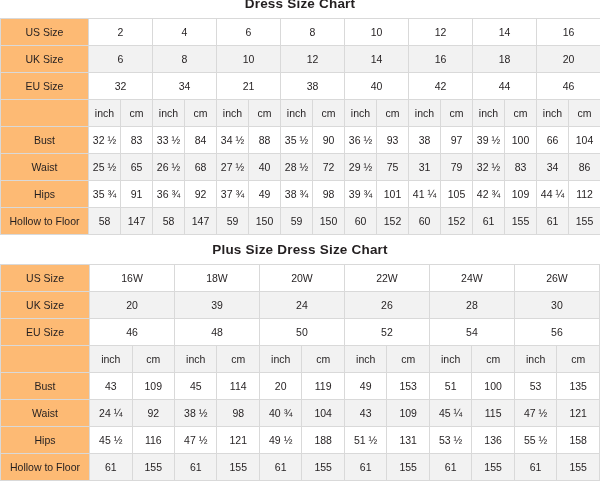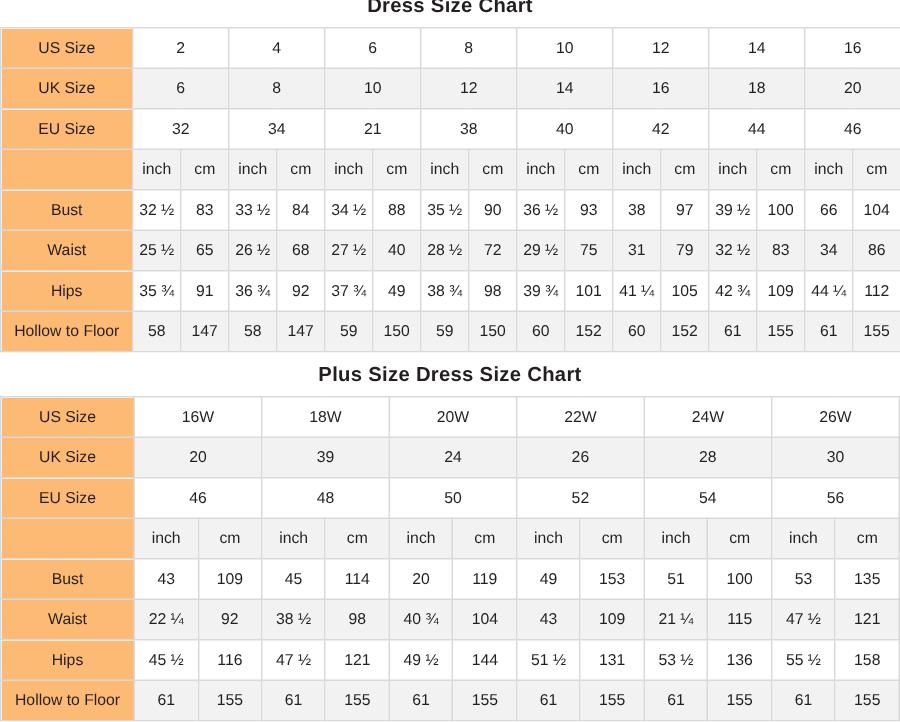--- a/index.html
+++ b/index.html
@@ -279,41 +279,41 @@
           <td>119</td>
           <td>49</td>
           <td>153</td>
           <td>51</td>
           <td>100</td>
           <td>53</td>
           <td>135</td>
         </tr>
         <tr class="shaded">
           <td class="rowhead">Waist</td>
-          <td>22 ¼</td>
+          <td>24 ¼</td>
           <td>92</td>
           <td>38 ½</td>
           <td>98</td>
           <td>40 ¾</td>
           <td>104</td>
           <td>43</td>
           <td>109</td>
-          <td>21 ¼</td>
+          <td>45 ¼</td>
           <td>115</td>
           <td>47 ½</td>
           <td>121</td>
         </tr>
         <tr class="plain">
           <td class="rowhead">Hips</td>
           <td>45 ½</td>
           <td>116</td>
           <td>47 ½</td>
           <td>121</td>
           <td>49 ½</td>
-          <td>144</td>
+          <td>188</td>
           <td>51 ½</td>
           <td>131</td>
           <td>53 ½</td>
           <td>136</td>
           <td>55 ½</td>
           <td>158</td>
         </tr>
         <tr class="shaded">
           <td class="rowhead">Hollow to Floor</td>
           <td>61</td>

